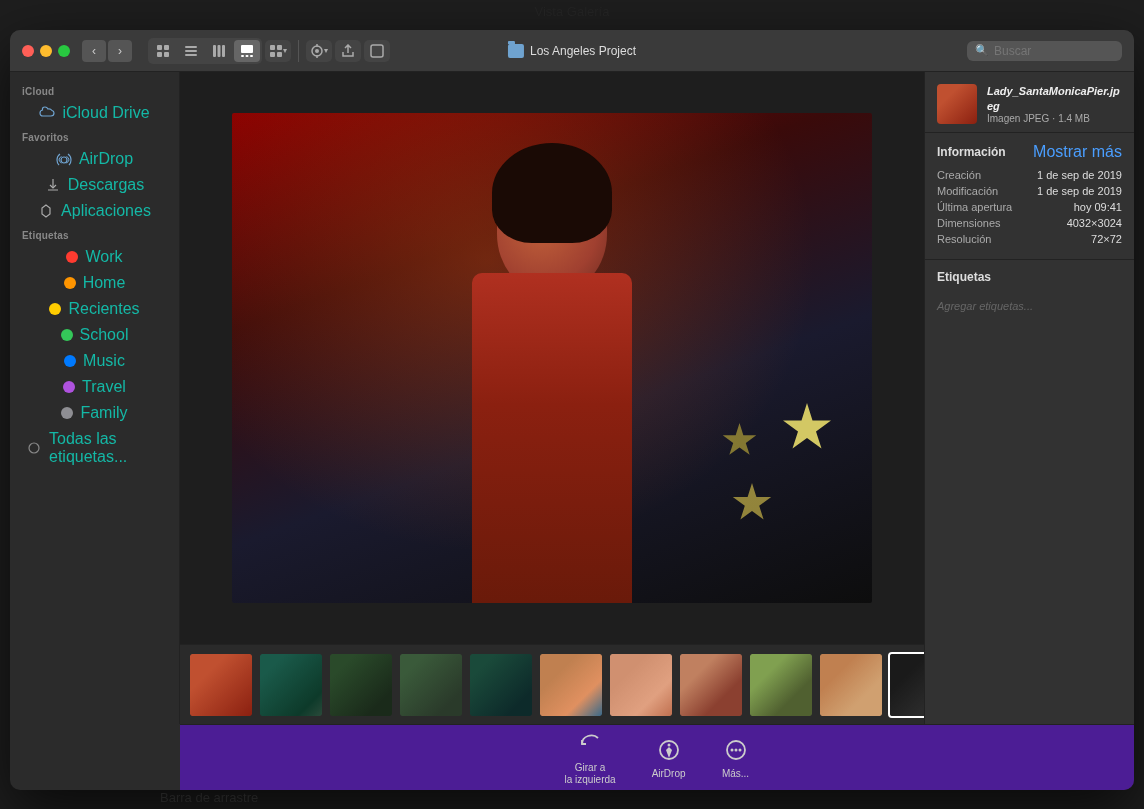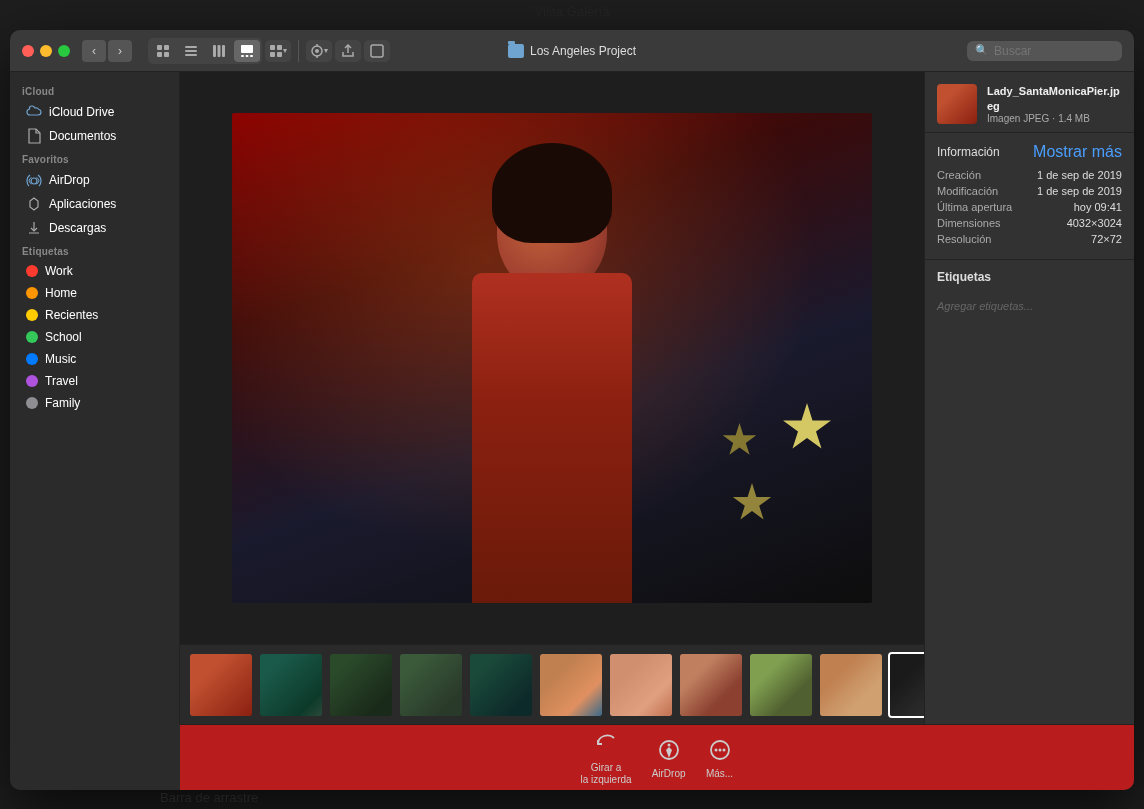--- a/index.html
+++ b/index.html
@@ -199,22 +199,23 @@
     }
 
     .sidebar-item {
       display: flex;
       align-items: center;
       padding: 4px 12px;
       gap: 7px;
       cursor: pointer;
       border-radius: 5px;
       margin: 0 4px;
-      color: #ffffff;
-      font-size: 12px;
+      color: #14b8a6;
+      font-size: 16px;
+      justify-content: center;
     }
 
     .sidebar-icon {
       width: 16px;
       height: 16px;
       display: flex;
       align-items: center;
       justify-content: center;
       flex-shrink: 0;
     }
@@ -410,40 +411,41 @@
     .file-info-text {
       flex: 1;
       min-width: 0;
     }
     .file-name {
       font-size: 11px;
       font-weight: 600;
       color: #eee;
       word-break: break-all;
       line-height: 1.3;
+      font-style: italic;
     }
     .file-type {
       font-size: 10px;
       color: #aaa;
       margin-top: 0;
     }
 
     .inspector-section {
       padding: 10px 12px;
       border-bottom: 1px solid #222;
     }
     .inspector-section-header {
       display: flex;
       justify-content: space-between;
       align-items: center;
       margin-bottom: 8px;
     }
     .inspector-section-title {
       font-size: 12px;
-      font-weight: 400;
+      font-weight: 700;
       color: #ddd;
     }
     .show-more-link {
       font-size: 16px;
       color: #4a9eff;
       cursor: pointer;
     }
 
     .info-row {
       display: flex;
@@ -474,26 +476,26 @@
     .tag-input-placeholder {
       font-size: 11px;
       color: #666;
       font-style: italic;
       margin-top: 16px;
     }
 
     
     .action-bar {
       height: 66px;
-      background: #b91c1c;
+      background: #4c1d95;
       border-top: 1px solid #222;
       display: flex;
       align-items: center;
       justify-content: center;
-      gap: 20px;
+      gap: 36px;
       flex-shrink: 0;
     }
     .action-item {
       display: flex;
       flex-direction: column;
       align-items: center;
       gap: 4px;
       cursor: pointer;
       color: #ddd;
     }
@@ -630,66 +632,57 @@
       <div class="sidebar-item">
         <div class="sidebar-icon">
           <svg width="16" height="14" viewBox="0 0 16 14" fill="none">
             <path d="M4 10 Q1 10 1 7 Q1 4.5 3.5 4 Q3 1 6 1 Q8 1 9 3 Q11.5 2.5 13 4.5 Q15 5 15 7 Q15 10 12 10 Z" stroke="#6fa3d0" stroke-width="1.2" fill="none"></path>
           </svg>
         </div>
         <span>iCloud Drive</span>
       </div>
 
 
-      <div class="sidebar-item">
-        <div class="sidebar-icon">
-          <svg width="14" height="16" viewBox="0 0 14 16" fill="none">
-            <path d="M2 1 L9 1 L13 5 L13 15 L2 15 Z" stroke="#aaa" stroke-width="1.2"></path>
-            <path d="M9 1 L9 5 L13 5" stroke="#aaa" stroke-width="1.2" fill="none"></path>
-          </svg>
-        </div>
-        <span>Documentos</span>
-      </div>
 
       <div class="sidebar-section-header">Favoritos</div>
 
       <div class="sidebar-item">
         <div class="sidebar-icon">
           <svg width="16" height="14" viewBox="0 0 16 14" fill="none">
             <circle cx="8" cy="8" r="3" stroke="#6fa3d0" stroke-width="1.2"></circle>
             <path d="M3 13 Q1 11 1 8 Q1 4 4 2" stroke="#6fa3d0" stroke-width="1.2" fill="none"></path>
             <path d="M13 13 Q15 11 15 8 Q15 4 12 2" stroke="#6fa3d0" stroke-width="1.2" fill="none"></path>
             <path d="M5.5 11 Q3.5 10 3 8 Q3 5.5 5.5 4.5" stroke="#6fa3d0" stroke-width="1" fill="none"></path>
             <path d="M10.5 11 Q12.5 10 13 8 Q13 5.5 10.5 4.5" stroke="#6fa3d0" stroke-width="1" fill="none"></path>
           </svg>
         </div>
         <span>AirDrop</span>
       </div>
 
 
       <div class="sidebar-item">
         <div class="sidebar-icon">
           <svg width="14" height="14" viewBox="0 0 14 14" fill="none">
-            <path d="M7 1 L3 4 L3 10 L7 13 L11 10 L11 4 Z" stroke="#aaa" stroke-width="1.2"></path>
-          </svg>
-        </div>
-        <span>Aplicaciones</span>
-      </div>
-
-      <div class="sidebar-item">
-        <div class="sidebar-icon">
-          <svg width="14" height="14" viewBox="0 0 14 14" fill="none">
             <line x1="7" y1="1" x2="7" y2="9" stroke="#aaa" stroke-width="1.2"></line>
             <path d="M4 7 L7 10 L10 7" stroke="#aaa" stroke-width="1.2" fill="none"></path>
             <line x1="2" y1="12" x2="12" y2="12" stroke="#aaa" stroke-width="1.2"></line>
           </svg>
         </div>
         <span>Descargas</span>
       </div>
 
+      <div class="sidebar-item">
+        <div class="sidebar-icon">
+          <svg width="14" height="14" viewBox="0 0 14 14" fill="none">
+            <path d="M7 1 L3 4 L3 10 L7 13 L11 10 L11 4 Z" stroke="#aaa" stroke-width="1.2"></path>
+          </svg>
+        </div>
+        <span>Aplicaciones</span>
+      </div>
+
       <div class="sidebar-section-header">Etiquetas</div>
 
       <div class="sidebar-item">
         <div class="tag-dot" style="background:#ff3b30;"></div>
         <span>Work</span>
       </div>
 
       <div class="sidebar-item">
         <div class="tag-dot" style="background:#ff9500;"></div>
         <span>Home</span>
@@ -713,20 +706,28 @@
       <div class="sidebar-item">
         <div class="tag-dot" style="background:#af52de;"></div>
         <span>Travel</span>
       </div>
 
       <div class="sidebar-item">
         <div class="tag-dot" style="background:#8e8e93;"></div>
         <span>Family</span>
       </div>
 
+      <div class="sidebar-item">
+        <div class="sidebar-icon">
+          <svg width="14" height="14" viewBox="0 0 14 14" fill="none">
+            <circle cx="7" cy="7" r="5" stroke="#888" stroke-width="1.2"></circle>
+          </svg>
+        </div>
+        <span>Todas las etiquetas...</span>
+      </div>
 
     </div>
 
     <div class="main-area">
       <div class="gallery-and-inspector">
 
         <div class="gallery-area">
           <div class="main-image-container">
             <div class="main-image">
               <div class="glow-overlay"></div>

